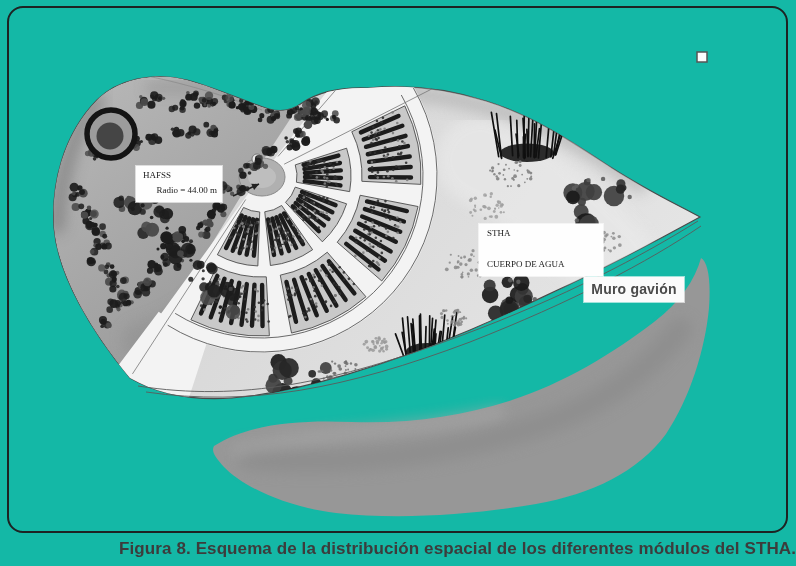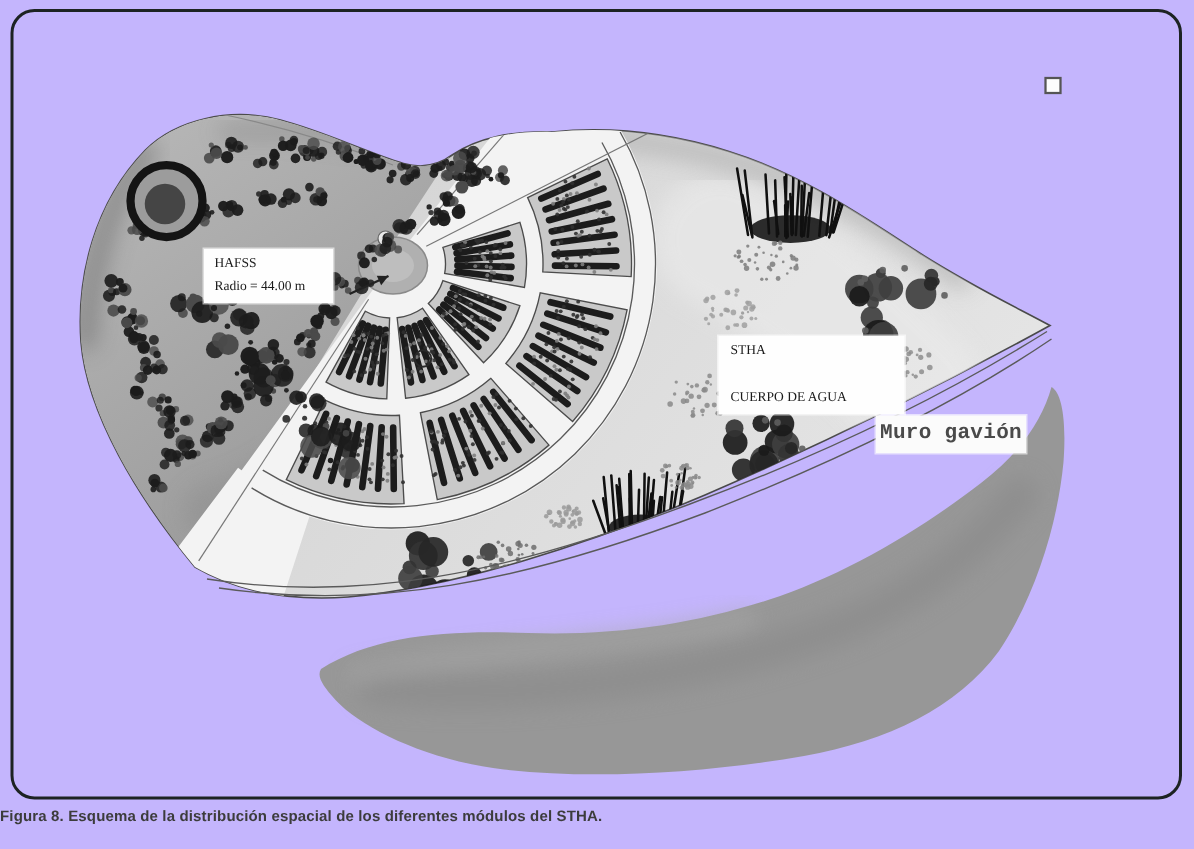--- a/index.html
+++ b/index.html
@@ -1,30 +1,30 @@
 <!DOCTYPE html>
 <html><head>
 <meta charset="utf-8">
 <style>
   html,body{margin:0;padding:0;background:#ffffff;}
   body{width:796px;height:566px;overflow:hidden;font-family:"Liberation Sans",sans-serif;}
-  .page{position:relative;width:796px;height:566px;background:#c4b5fd;}
+  .page{position:relative;width:796px;height:566px;background:#14b8a6;}
   #map-svg{position:absolute;left:0;top:0;display:block;}
   .frame{position:absolute;left:7px;top:6px;width:777px;height:523px;
          border:2px solid #1d2323;border-radius:16px;pointer-events:none;background:transparent;}
-  .lbl{position:absolute;background:#fefefe;color:#1a1a1a;box-shadow:0 0 0 1px rgba(255,255,255,.6);font-family:Liberation Mono, monospace;}
+  .lbl{position:absolute;background:#fefefe;color:#1a1a1a;box-shadow:0 0 0 1px rgba(255,255,255,.6);}
   .serif{font-family:"Liberation Serif",serif;font-size:9px;line-height:1.25;}
   #lbl-hafss{left:136px;top:166px;width:74px;padding:4px 5px 5px 7px;}
-  #lbl-hafss .l2{margin-top:4px;}
+  #lbl-hafss .l2{margin-top:4px;text-align:right;}
   #lbl-hafs{left:479px;top:224px;width:112px;padding:4px 4px 5px 8px;}
   #lbl-hafs .l2{margin-top:20px;}
   #lbl-muro{left:584px;top:277px;width:100px;padding:4px 0 5px 0;text-align:center;
             font-size:14px;font-weight:700;color:#4a4a4a;letter-spacing:.2px;background:#fbfbfb;}
-  .caption{position:absolute;left:0;top:539px;width:796px;text-align:left;
-           font-weight:700;font-size:10px;color:#3c3c3c;letter-spacing:.1px;}
+  .caption{position:absolute;left:0;top:539px;width:796px;text-align:right;
+           font-weight:700;font-size:17px;color:#3c3c3c;letter-spacing:.1px;}
 </style>
 </head>
 <body>
 
 <div class="page">
 
   <svg id="map-svg" width="796" height="566" viewBox="0 0 796 566">
       <defs>
         <clipPath id="siteClip">
           <path d="M130,378 C92,332 58,276 54,228 C51,184 63,135 97,100 C117,80 153,71 187,80 C217,88 243,101 269,109 C283,113 294,109 302,103 C318,92 342,87 368,88 C408,84 448,89 486,101 C534,116 572,142 612,168 C648,191 678,205 700,217 C640,250 560,291 470,330 C392,363 302,392 232,398 C190,401 156,393 130,378 Z"></path>

